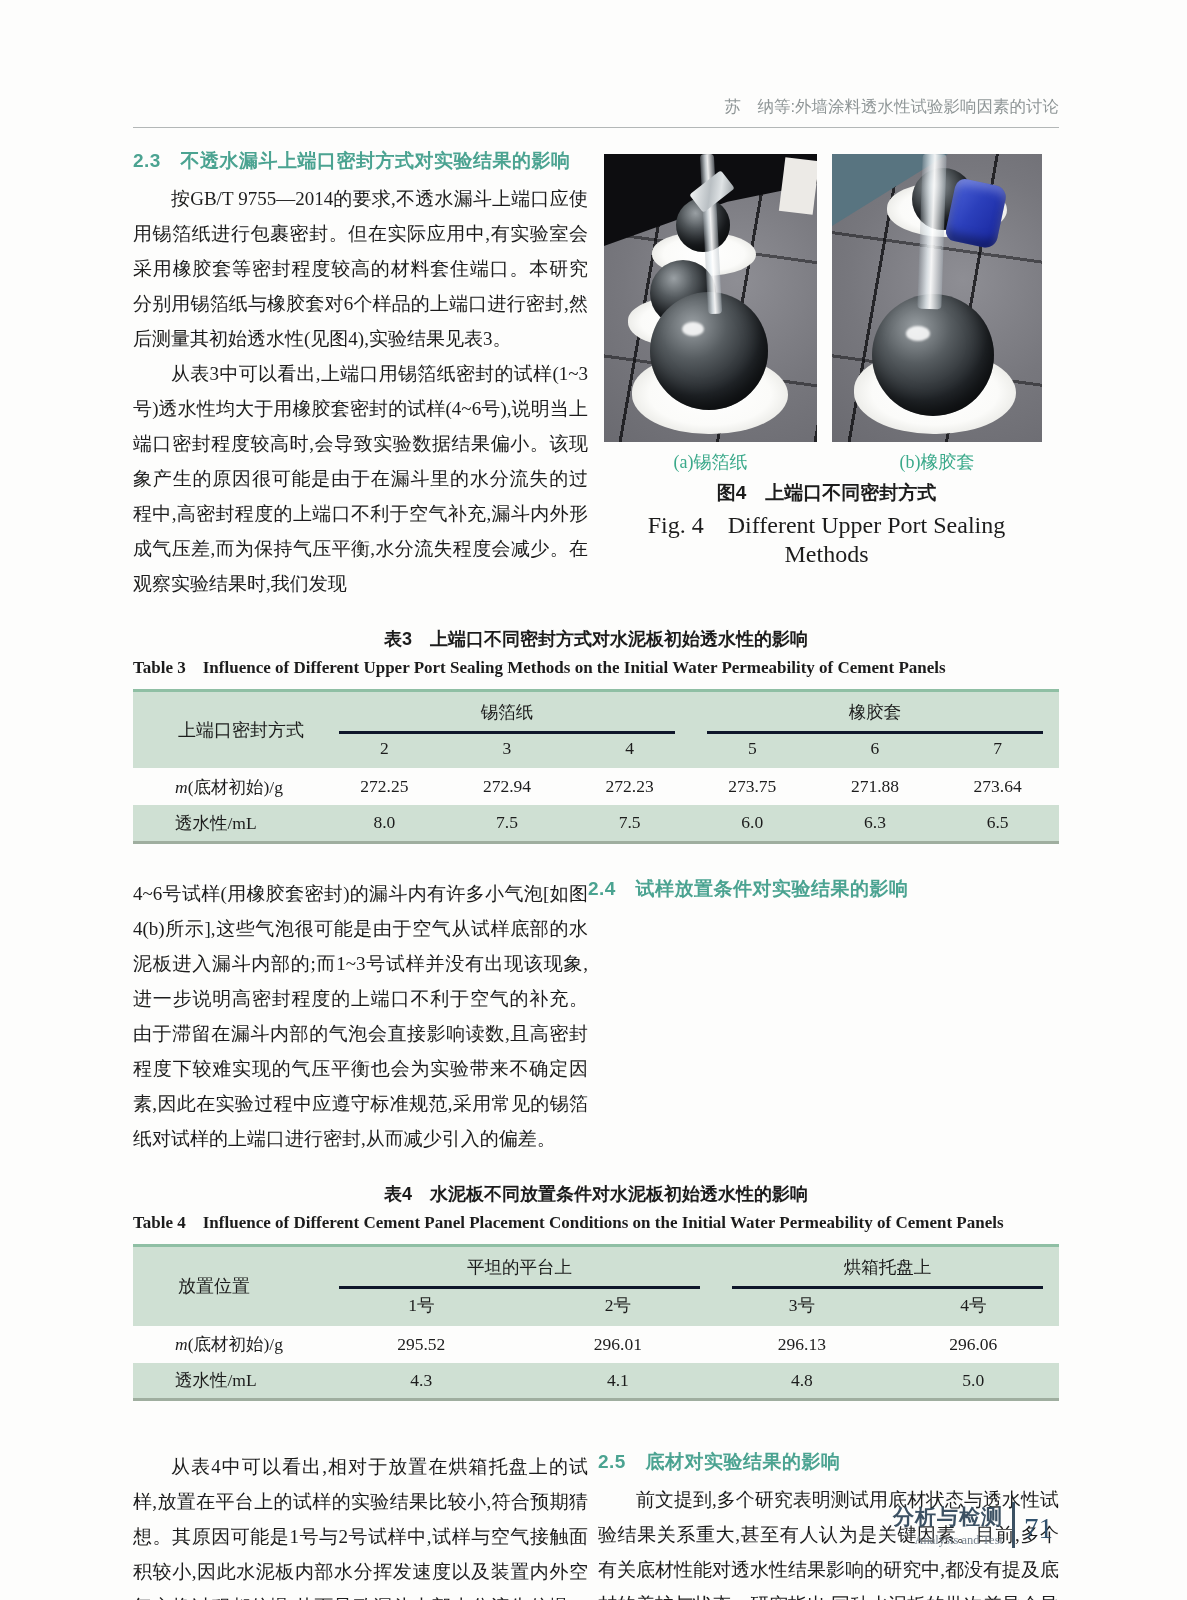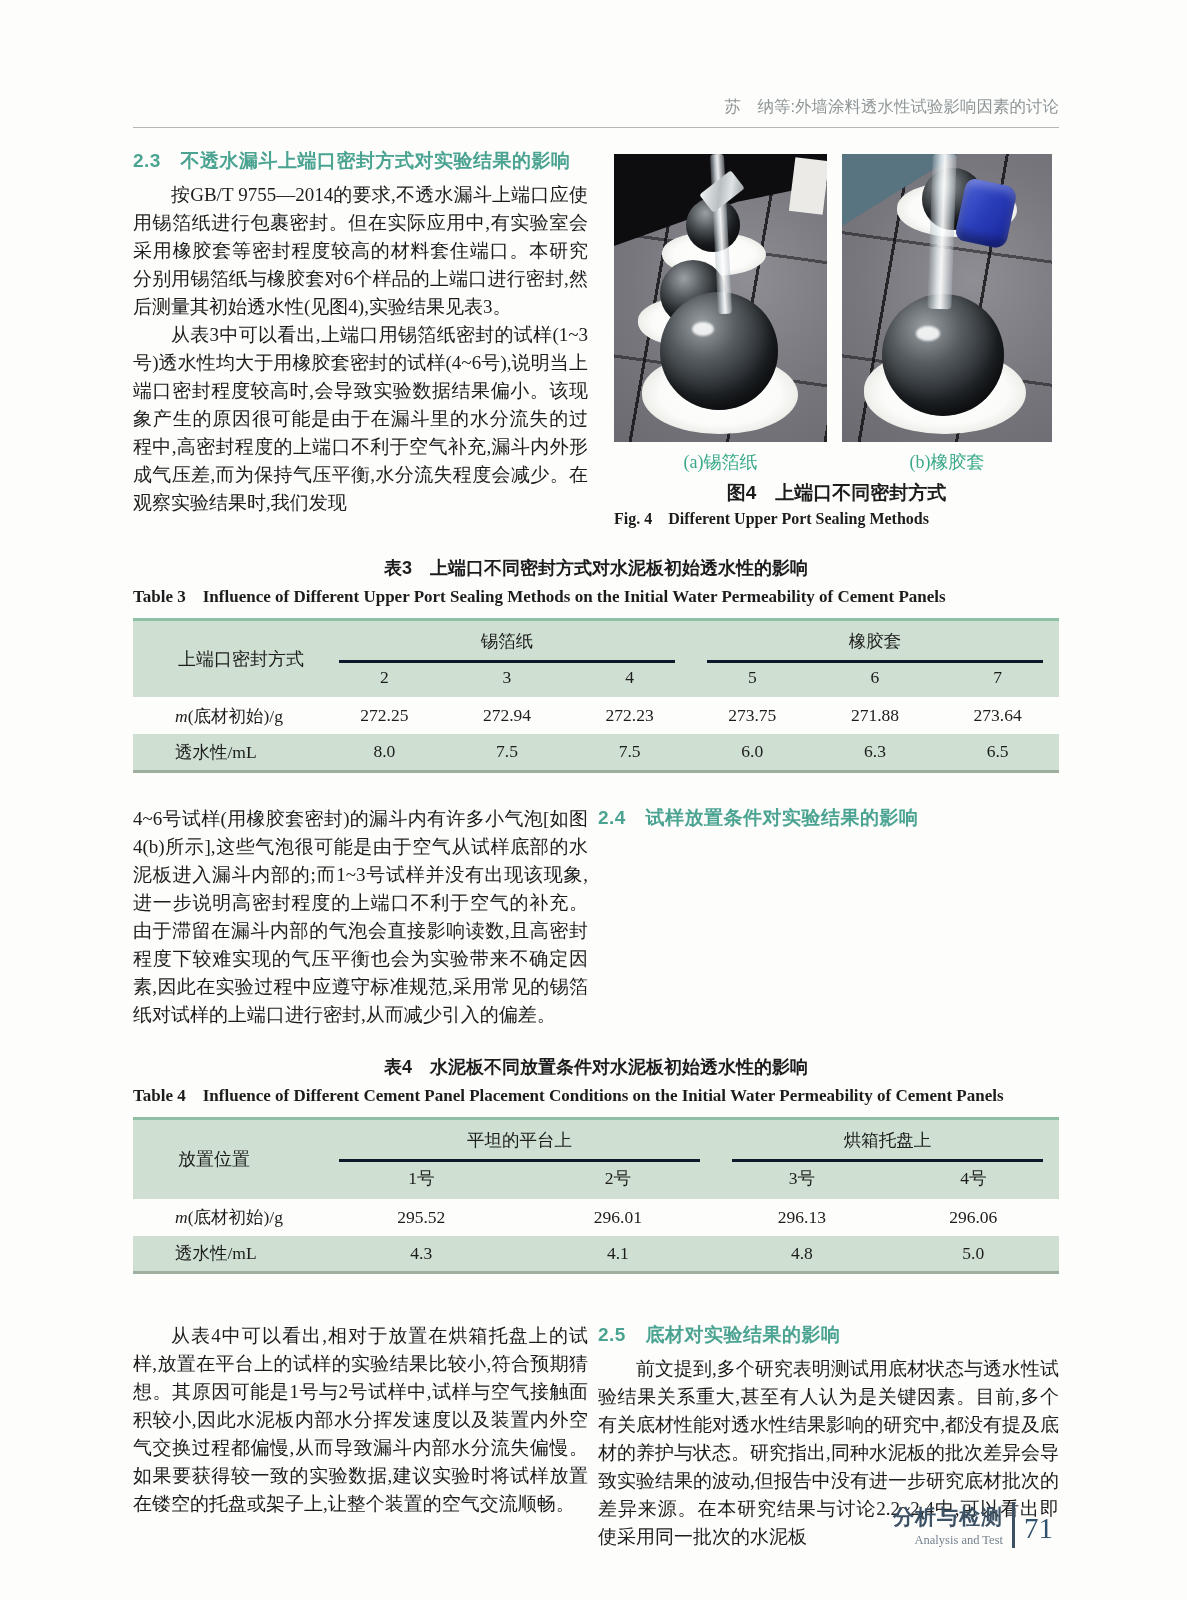--- a/index.html
+++ b/index.html
@@ -10,25 +10,25 @@
     font-family:"Liberation Serif","DejaVu Serif",serif; color:#1c1c1c;
   }
   .content { position:absolute; left:133px; width:926px; top:8px; }
 
   
   .running-header { margin-top:88px; text-align:right; font-size:16.5px; color:#8f9697;
     font-family:"Liberation Sans","DejaVu Sans",sans-serif; }
   .header-rule { margin-top:9px; border-top:1.5px solid #b3b7b7; }
 
   
-  .cols { display:flex; gap:10px; }
+  .cols { display:flex; }
   .col-l { width:455px; }
   .col-r { width:461px; }
 
-  p.body { font-size:19px; line-height:28px; text-align:justify; }
+  p.body { font-size:19px; line-height:35px; text-align:justify; }
   p.indent { text-indent:2em; }
 
   h3.sec {
     font-family:"Liberation Sans","DejaVu Sans",sans-serif;
     font-size:19px; font-weight:bold; color:#4ba391; margin-bottom:7px; letter-spacing:.5px;
   }
   .top-section { margin-top:20px; }
 
   
   .figure { padding-left:16px; }
@@ -59,21 +59,21 @@
   .foil { position:absolute; width:40px; height:23px; transform:rotate(-38deg); border-radius:3px;
     background:linear-gradient(135deg,#f2f4f5 0%, #b9bfc3 45%, #dfe3e5 70%, #9aa0a4 100%); }
   .cap { position:absolute; width:52px; height:63px; transform:rotate(12deg); border-radius:10px 12px 12px 10px;
     background:linear-gradient(115deg, #4c62d8 0%, #2b3fbb 45%, #17259c 100%);
     box-shadow:inset 0 6px 8px rgba(255,255,255,.25), inset 0 -8px 10px rgba(0,0,0,.35); }
   .sub-captions { display:flex; gap:15px; margin-top:8px; }
   .sub-cap { width:213px; text-align:center; font-size:18px; color:#3aa98a; }
   .sub-cap.b { width:210px; }
   .fig-cn { margin-top:6px; text-align:center; font-size:19px; font-weight:bold;
     font-family:"Liberation Sans","DejaVu Sans",sans-serif; }
-  .fig-en { margin-top:3px; font-size:16px; font-weight:bold; }
+  .fig-en { margin-top:3px; text-align:center; font-size:24px; font-weight:normal; }
 
   
   .table-block { margin-top:26px; }
   .tb-title-cn { text-align:center; font-size:18px; font-weight:bold;
     font-family:"Liberation Sans","DejaVu Sans",sans-serif; }
   .tb-title-en { text-align:left; font-size:17px; font-weight:bold; margin-top:5px; }
   table.data-table { width:100%; border-collapse:collapse; margin-top:10px;
     border-top:3px solid #8fbfa4; border-bottom:3px solid #9fae9f; font-size:17.5px; }
   .data-table thead th { background:#cfe0d3; font-weight:normal; }
   .data-table th.rowhead { text-align:left; padding-left:45px; vertical-align:middle; font-size:18px; }

